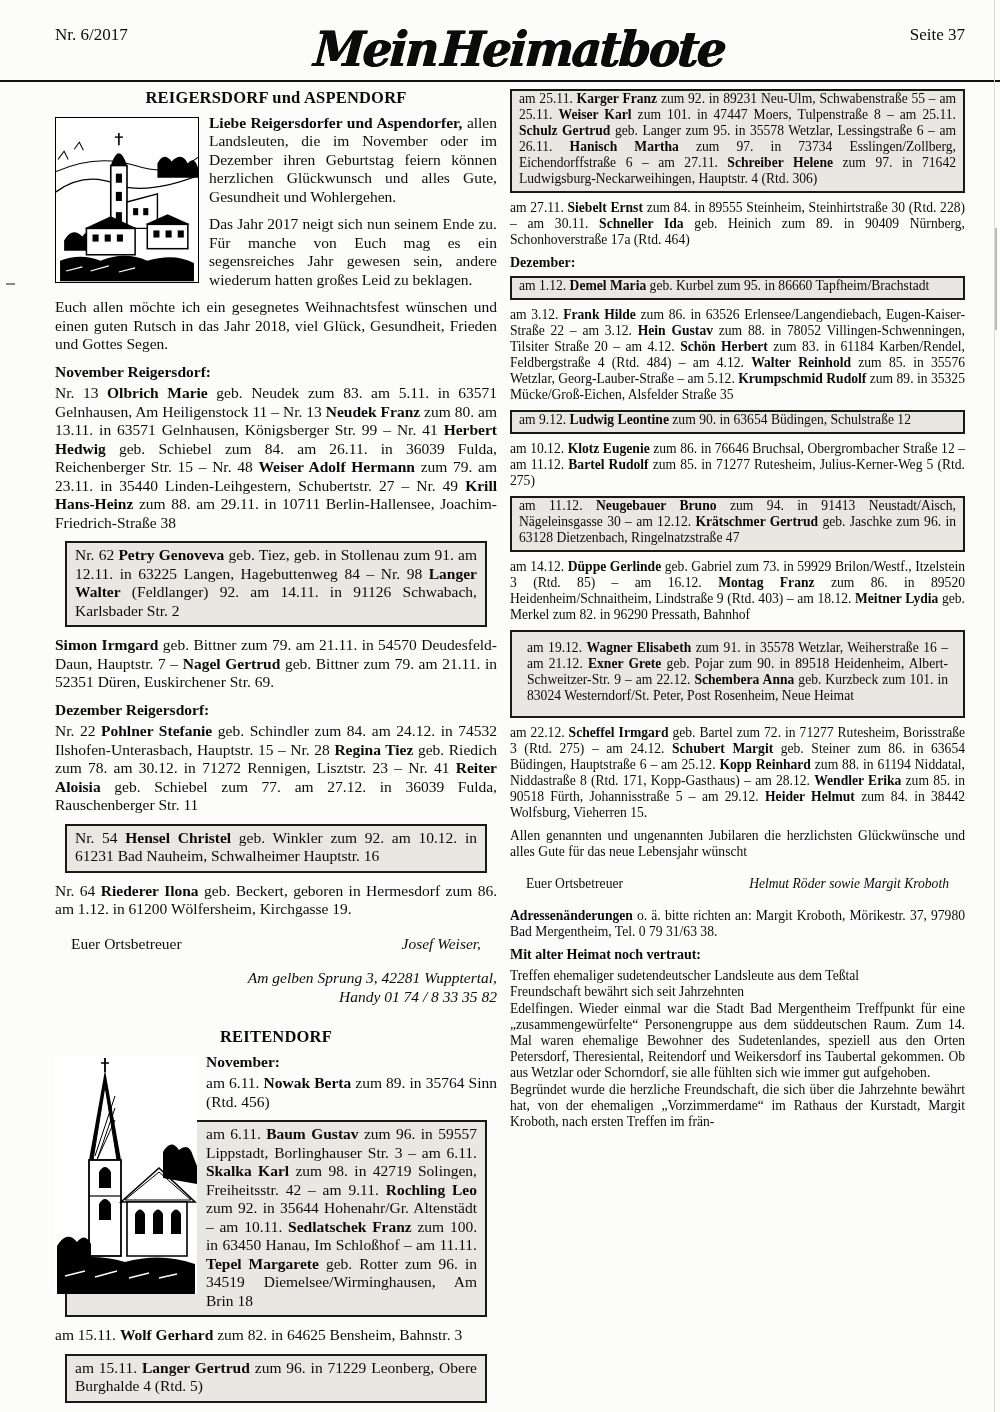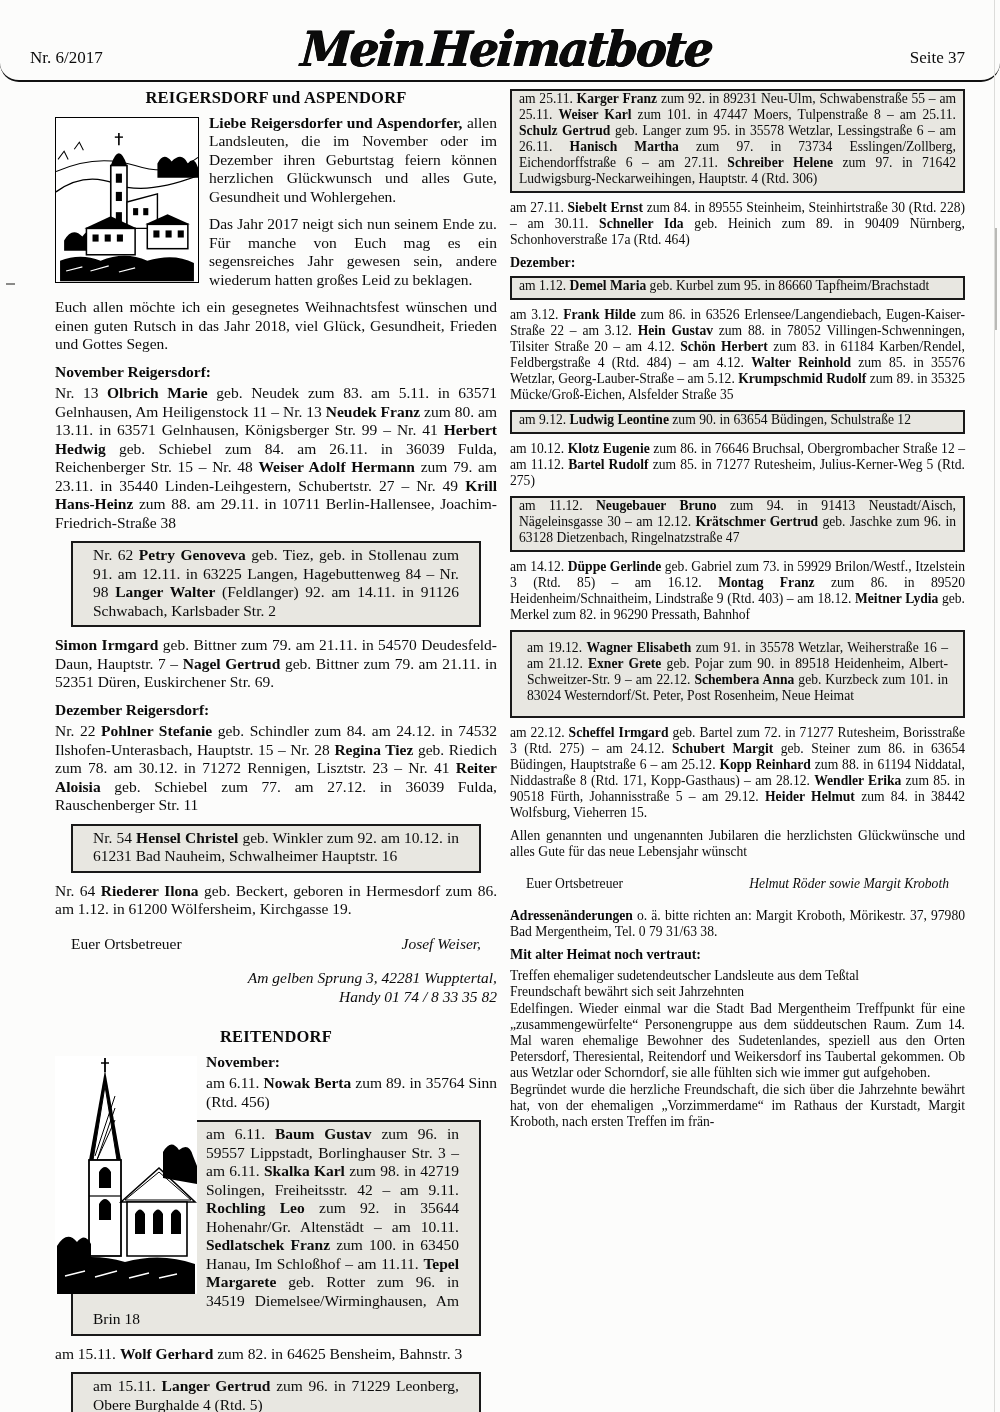--- a/index.html
+++ b/index.html
@@ -3,24 +3,23 @@
 <meta charset="utf-8">
 <style>
   html,body{margin:0;padding:0;background:#e9e9e9;}
   .page{
     position:relative; width:1000px; height:1412px; margin:0 auto;
     background:#fcfcfb; color:#0b0b0b; overflow:hidden;
     font-family:"Liberation Serif", serif;
   }
   
   .header{
-    display:flex; justify-content:space-between; align-items:flex-end;
-    padding:26px 35px 8px 30px;
+    display:flex; justify-content:space-between; align-items:flex-start;
+    padding:26px 35px 8px 55px;
     border-bottom:2px solid #111;
-    border-radius:19px;
   }
   .issue,.pageno{font-size:17px; line-height:1; padding-bottom:6px;}
   .masthead{
     font-family:"DejaVu Serif", serif; font-weight:bold; font-style:italic;
     font-size:46px; line-height:1; letter-spacing:-2px; word-spacing:-10px;
     transform:skewX(-4deg) scaleY(1.05);
     text-shadow:0.7px 0 #000, -0.4px 0 #000;
     white-space:nowrap;
   }
   
@@ -33,21 +32,21 @@
   b{font-weight:bold;}
   .center-title{
     text-align:center; font-weight:bold; font-size:16.5px;
     margin:0 0 6px; letter-spacing:.2px;
   }
   .sub-head{font-weight:bold; margin:2px 0 3px; text-align:left;}
   .col-right .sub-head{font-size:14px; margin:4px 0 5px;}
   
   .box{
     border:2px solid #191919; background:#e8e7e1;
-    padding:3px 20px 5px; margin:2px 16px 9px;
+    padding:3px 8px 5px; margin:2px 10px 9px;
   }
   .col-right .box{padding:0 7px 4px; margin:0 0 7px;}
   .bfc{overflow:hidden;}
   .narrow{margin-right:16px;}
   
   .fig{position:relative; z-index:2; background:#fff; float:left;}
   .fig-village{width:142px; height:164px; margin:3px 10px 2px 0; border:1.5px solid #000;}
   .fig-church{width:142px; height:238px; margin:3px 9px 2px 0;}
   .fig svg{display:block; width:100%; height:100%;}
   

